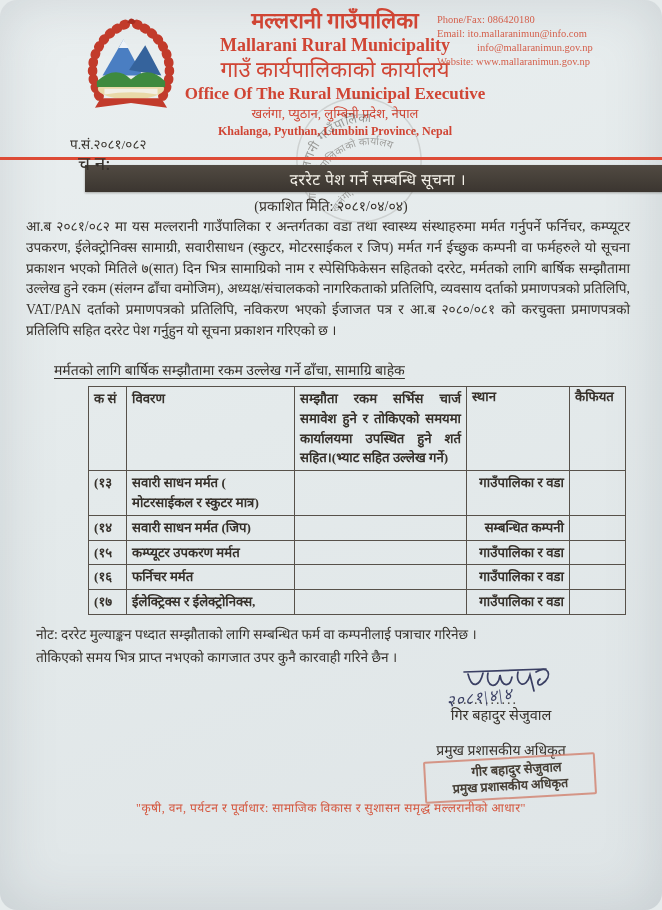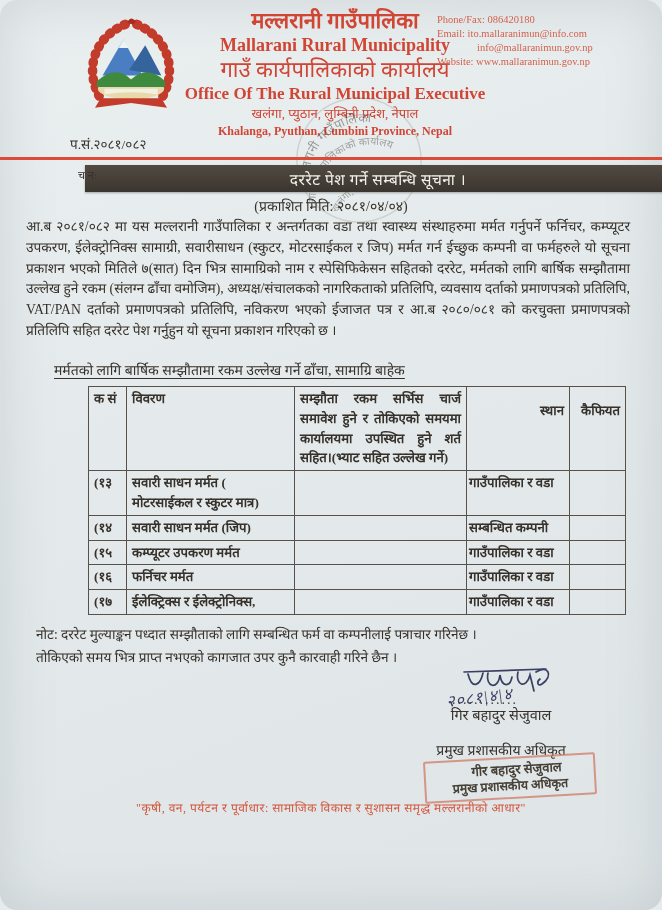--- a/index.html
+++ b/index.html
@@ -27,21 +27,21 @@
   .h-np1{font-size:22px;font-weight:bold;line-height:26px;}
   .h-en1{font-size:18px;font-weight:bold;line-height:22px;}
   .h-np2{font-size:22px;line-height:27px;}
   .h-en2{font-size:17px;font-weight:bold;line-height:22px;}
   .h-np3{font-size:13px;line-height:18px;}
   .h-en3{font-size:12px;font-weight:bold;line-height:16px;}
   .contact{position:absolute;left:437px;top:13px;width:220px;color:#d4604c;font-size:10.5px;line-height:14px;z-index:1;}
   .contact .indent{padding-left:40px;}
   
   .ref-no{position:absolute;left:70px;top:127px;font-size:13.5px;margin-top:8px;}
-  .chalani{position:absolute;left:78px;top:167px;font-size:11px;z-index:4;}
+  .chalani{position:absolute;left:78px;top:150px;font-size:19px;z-index:4;}
   .red-rule{position:absolute;left:0;top:157px;width:662px;height:3px;background:#dd4b36;z-index:3;}
   
   .round-stamp{position:absolute;left:279px;top:80px;width:160px;height:160px;opacity:.62;transform:rotate(-14deg);z-index:2;pointer-events:none;}
   
   .title-bar{
     position:absolute;left:85px;top:165px;width:586px;height:27px;z-index:3;
     background:linear-gradient(#514a42,var(--title-bar) 55%,#3b3530);
     display:flex;align-items:center;justify-content:center;
     color:#f4f1e9;font-size:15.5px;letter-spacing:.5px;
     box-shadow:0 1px 2px rgba(60,55,50,.4);
@@ -52,23 +52,23 @@
   .format-heading{position:absolute;left:54px;top:360px;font-size:14px;text-decoration:underline;text-underline-offset:3px;}
   
   table.rate{position:absolute;left:88px;top:386px;width:537px;border-collapse:collapse;table-layout:fixed;font-size:13.2px;}
   table.rate th,table.rate td{border:1.3px solid #57514a;vertical-align:top;padding:2px 5px;line-height:1.5;font-weight:bold;text-align:left;overflow:hidden;}
   table.rate col.c0{width:38px;}
   table.rate col.c1{width:168px;}
   table.rate col.c2{width:172px;}
   table.rate col.c3{width:103px;}
   table.rate col.c4{width:56px;}
   table.rate th.c2{text-align:justify;}
-  table.rate th.c3,table.rate th.c4{text-align:right;padding-top:14px;}
+  table.rate th.c3,table.rate th.c4{text-align:left;padding-top:0;}
   table.rate td{height:22px;}
-  table.rate td.c3{padding-left:2px;white-space:nowrap;}
+  table.rate td.c3{padding-left:2px;white-space:nowrap;text-align:right;}
   
   .note{position:absolute;left:36px;top:624px;width:606px;font-size:13.6px;line-height:22.5px;}
   
   .sig-scribble{position:absolute;left:448px;top:660px;width:130px;height:46px;z-index:2;}
   .sig-date{position:absolute;left:446px;top:686px;font-size:16px;color:#3a3f63;transform:rotate(-7deg);font-style:italic;letter-spacing:1px;z-index:2;}
   .sig-dots{position:absolute;left:452px;top:692px;width:110px;font-size:14px;color:#4a463f;letter-spacing:2px;}
   .sig-name{position:absolute;left:406px;top:704px;width:190px;text-align:center;font-size:14.5px;}
   .sig-title{position:absolute;left:406px;top:740px;width:190px;text-align:center;font-size:14px;}
   .stamp-box{
     position:absolute;left:424px;top:757px;width:172px;padding:2px 4px 3px;

